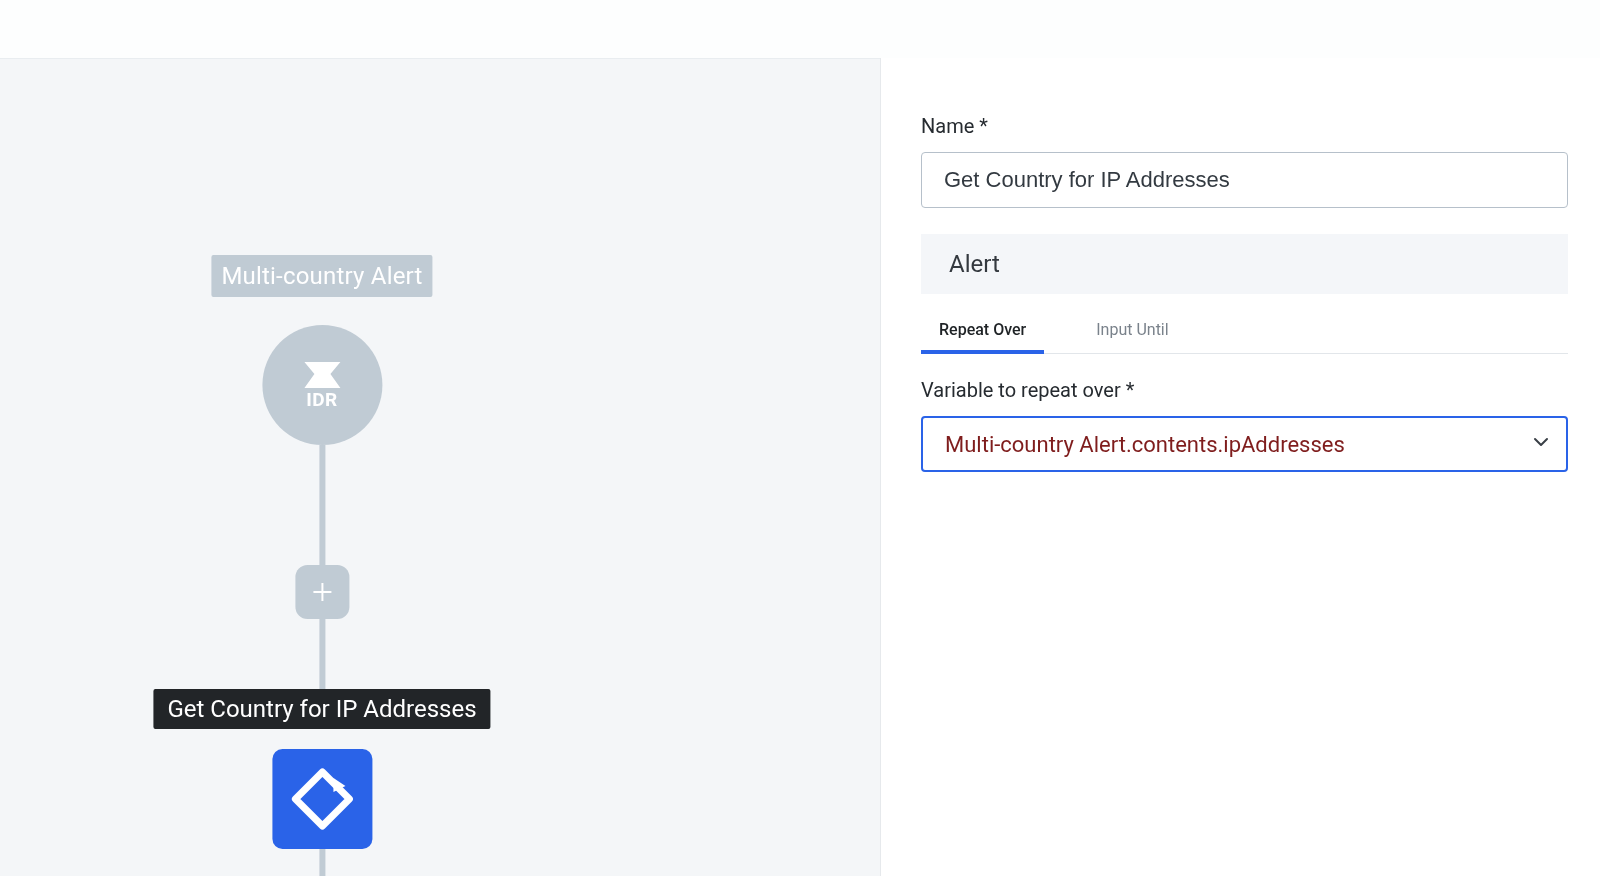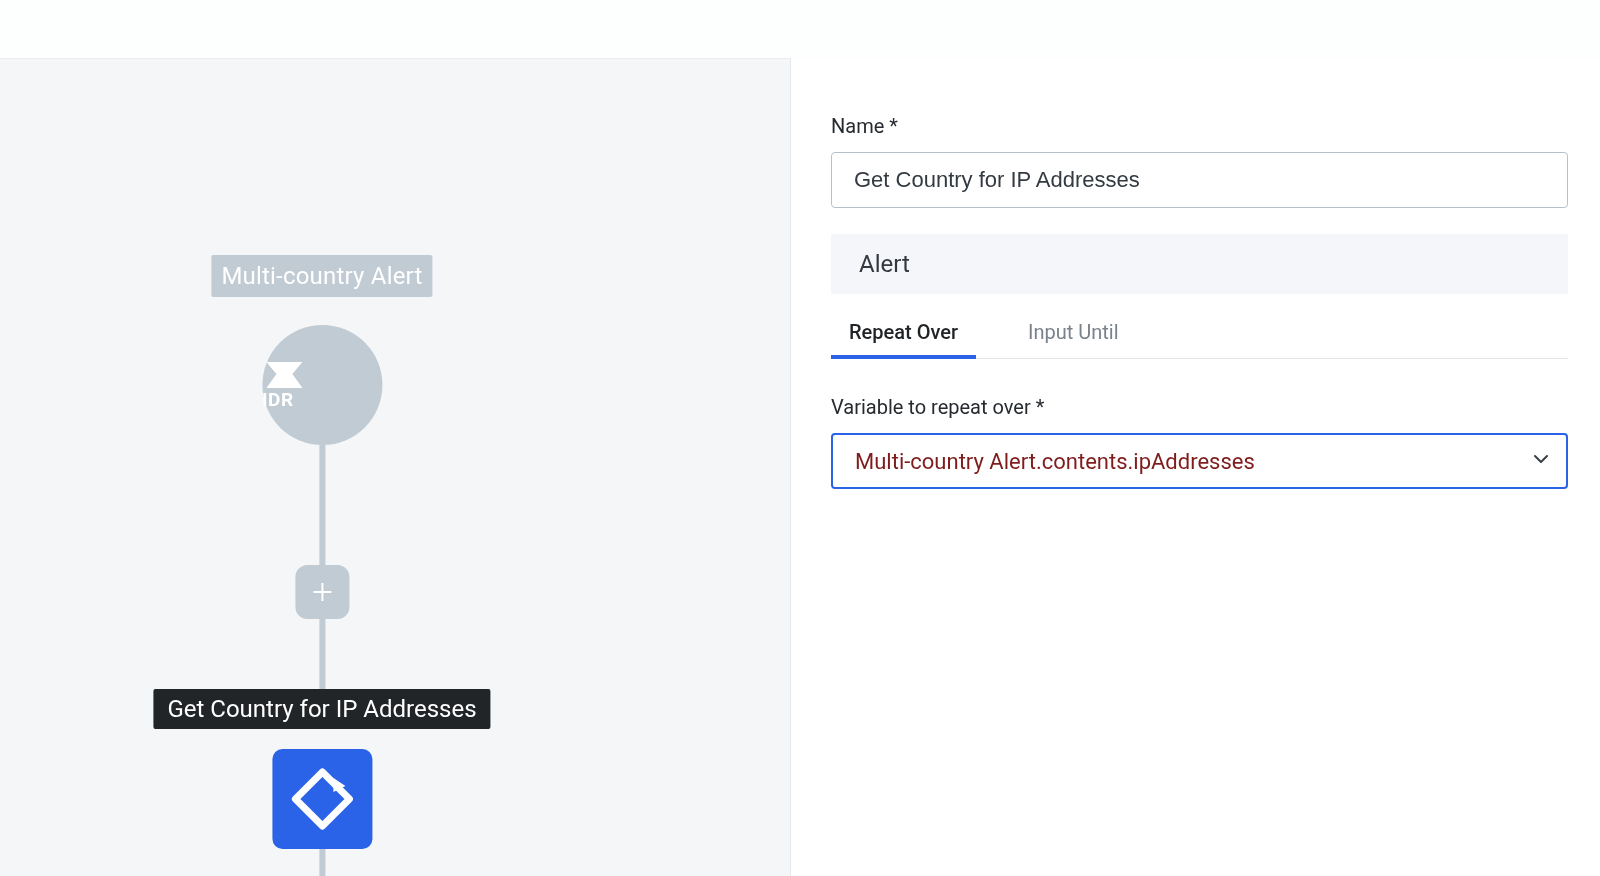--- a/index.html
+++ b/index.html
@@ -33,21 +33,21 @@
       font-size: 24px;
       padding: 7px 10px;
       border-radius: 2px;
       letter-spacing: .2px;
     }
     .trigger-circle {
       margin-top: 28px;
       width: 120px; height: 120px;
       background: #c0cbd4;
       border-radius: 50%;
-      display:flex; align-items:flex-start; justify-content:center;
+      display:flex; align-items:center; justify-content:center;
       flex-direction: column;
       color:#fff;
     }
     .trigger-circle svg { display:block; }
     .trigger-circle .idr-label{ font-size:19px; font-weight:700; letter-spacing:.5px; margin-top:-2px; }
 
     .connector { width: 6px; background: #c0cbd4; }
     .connector.top { height: 120px; }
     .connector.mid { height: 70px; }
     .connector.bottom { height: 165px; }
@@ -65,21 +65,21 @@
     .loop-node{
       margin-top:20px;
       width:100px; height:100px;
       background:#2a63e8; border-radius:10px;
       display:flex; align-items:center; justify-content:center;
     }
     .loop-node svg{ display:block; }
 
     
     .panel {
-      width: 810px;
+      width: 720px;
       background:#fff;
       border-left:1px solid #e6e9ec;
       display:flex; flex-direction:column;
       padding: 0 32px 32px 40px;
     }
     .panel-header{
       display:flex; align-items:center; justify-content:space-between;
       height: 82px;
     }
     .panel-title{ font-size:26px; font-weight:400; color:#1f2326; }
@@ -102,21 +102,21 @@
     }
 
     .tabs{
       display:flex; gap:70px;
       margin-top:26px;
       border-bottom:1px solid #e2e6ea;
       padding-left:18px;
     }
     .tab{
       padding-bottom:14px;
-      font-size:20px;
+      font-size:16px;
       color:#7a828b;
       cursor:pointer;
       position:relative;
     }
     .tab.active{ color:#1f2326; font-weight:500; }
     .tab.active::after{
       content:""; position:absolute; left:-18px; right:-18px; bottom:-1px; height:4px; background:#2a63e8;
     }
 
     .select-wrap{ position:relative; margin-top:14px; }
@@ -198,21 +198,21 @@
   <div class="field-label">Name *</div>
   <input class="text-input" type="text" value="Get Country for IP Addresses" style="">
 
   <div class="section-band">Alert</div>
 
   <div class="tabs">
     <div class="tab active">Repeat Over</div>
     <div class="tab">Input Until</div>
   </div>
 
-  <div class="field-label" style="margin-top:36px;">Variable to repeat over *</div>
+  <div class="field-label" style="margin-top:24px;">Variable to repeat over *</div>
 
   <div class="select-wrap">
     <div class="select-box">Multi-country Alert.contents.ipAddresses</div>
     <span class="select-caret">
       <svg width="18" height="18" viewBox="0 0 18 18">
         <path d="M3 6 L9 12 L15 6" fill="none" stroke="#3a4047" stroke-width="2" stroke-linecap="round" stroke-linejoin="round"></path>
       </svg>
     </span>
   </div>
 

